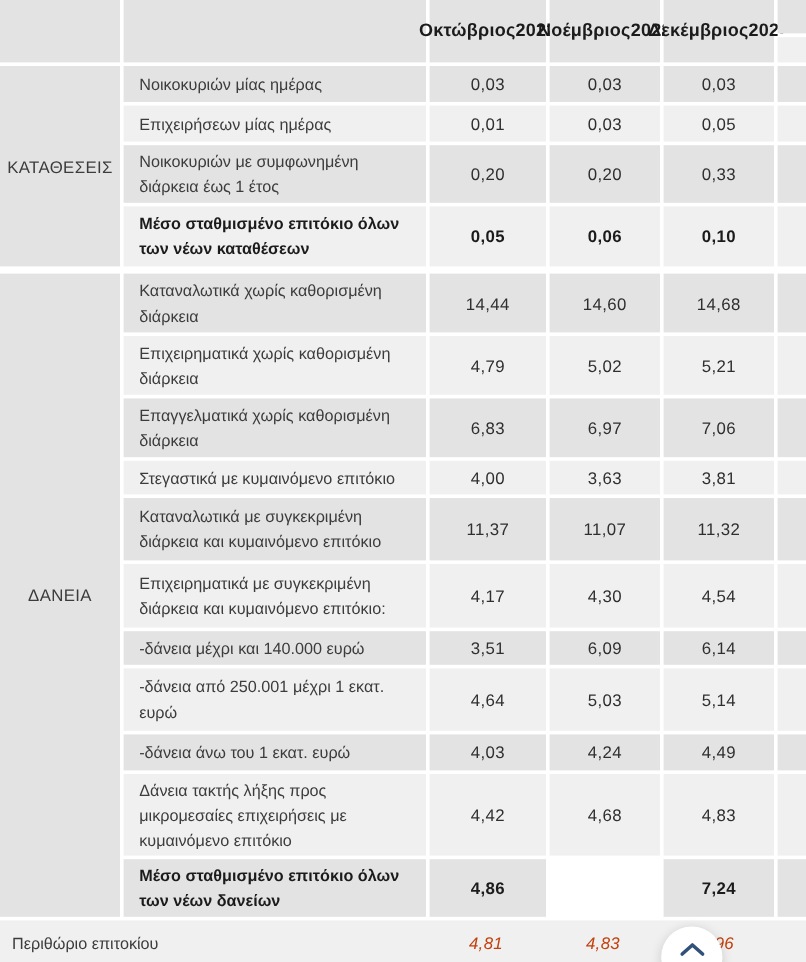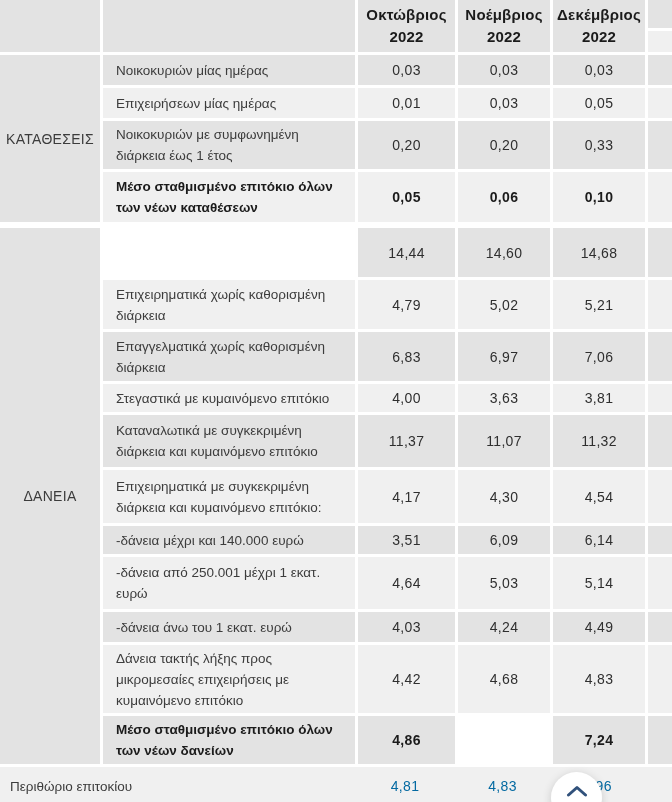--- a/index.html
+++ b/index.html
@@ -14,40 +14,40 @@
     grid-template-columns:100px 252px 97px 92px 92px 24px;
     grid-template-rows:52px 30px 30px 48px 50px 0px 49px 49px 49px 28px 52px 53px 28px 52px 30px 68px 48px 38px;
     gap:3px;
     width:672px;
     background:#ffffff;
   }
   .cell{display:flex;align-items:center;box-sizing:border-box;}
   .dark{background:#e3e3e3;}
   .light{background:#f0f0f0;}
   .head{background:#e3e3e3;}
-  .month{flex-direction:column;justify-content:center;text-align:center;
+  .month{flex-direction:row;justify-content:center;text-align:center;
          font-weight:700;color:#1b1b1b;font-size:15px;line-height:22px;letter-spacing:.2px;}
   .group{justify-content:center;text-align:center;color:#3c3c3c;font-size:14px;letter-spacing:.3px;background:#e3e3e3;}
   .label{padding:4px 10px 4px 13px;color:#3c3c3c;font-size:13.5px;line-height:21px;}
   .nowrap{white-space:nowrap;overflow:hidden;}
   .val{justify-content:center;color:#2f2f2f;font-size:14px;letter-spacing:.3px;}
   .b{font-weight:700;color:#1b1b1b;}
   .c6head{display:flex;flex-direction:column;background:transparent;}
   .c6head .top{height:28px;background:#e3e3e3;}
   .c6head .gap{height:3px;background:#ffffff;}
   .c6head .rest{flex:1;background:#f0f0f0;}
   .footer-row{
     grid-column:1 / 7;
     display:grid;
     grid-template-columns:355px 100px 95px 95px 27px;
     align-items:center;
     background:#f0f0f0;
   }
   .flabel{padding-left:10px;color:#3c3c3c;font-size:13.5px;white-space:nowrap;overflow:hidden;}
-  .fval{text-align:center;color:#0369a1;font-size:14px;letter-spacing:.3px;}
+  .fval{text-align:center;font-style:italic;color:#c2410c;font-size:14px;letter-spacing:.3px;}
   .scroll-top{
     position:absolute;left:551px;top:772px;width:51px;height:51px;
     border:none;border-radius:50%;background:#ffffff;
     box-shadow:0 2px 10px rgba(0,0,0,.16);
     display:flex;align-items:center;justify-content:center;
     padding:0 0 14px 0;cursor:pointer;z-index:5;
   }
 </style>
 </head>
 <body>
@@ -94,20 +94,21 @@
   <div class="cell val dark" style="grid-row:4;grid-column:4">0,20</div>
   <div class="cell val dark" style="grid-row:4;grid-column:5">0,33</div>
   <div class="cell dark" style="grid-row:4;grid-column:6"></div>
 
   <div class="cell label light b" style="grid-row:5;grid-column:2">Μέσο σταθμισμένο επιτόκιο όλων των νέων καταθέσεων</div>
   <div class="cell val light b" style="grid-row:5;grid-column:3">0,05</div>
   <div class="cell val light b" style="grid-row:5;grid-column:4">0,06</div>
   <div class="cell val light b" style="grid-row:5;grid-column:5">0,10</div>
   <div class="cell light" style="grid-row:5;grid-column:6"></div>
 
+  <div class="cell label dark" style="grid-row:7;grid-column:2">Καταναλωτικά χωρίς καθορισμένη διάρκεια</div>
   <div class="cell val dark" style="grid-row:7;grid-column:3">14,44</div>
   <div class="cell val dark" style="grid-row:7;grid-column:4">14,60</div>
   <div class="cell val dark" style="grid-row:7;grid-column:5">14,68</div>
   <div class="cell dark" style="grid-row:7;grid-column:6"></div>
 
   <div class="cell label light" style="grid-row:8;grid-column:2">Επιχειρηματικά χωρίς καθορισμένη διάρκεια</div>
   <div class="cell val light" style="grid-row:8;grid-column:3">4,79</div>
   <div class="cell val light" style="grid-row:8;grid-column:4">5,02</div>
   <div class="cell val light" style="grid-row:8;grid-column:5">5,21</div>
   <div class="cell light" style="grid-row:8;grid-column:6"></div>

